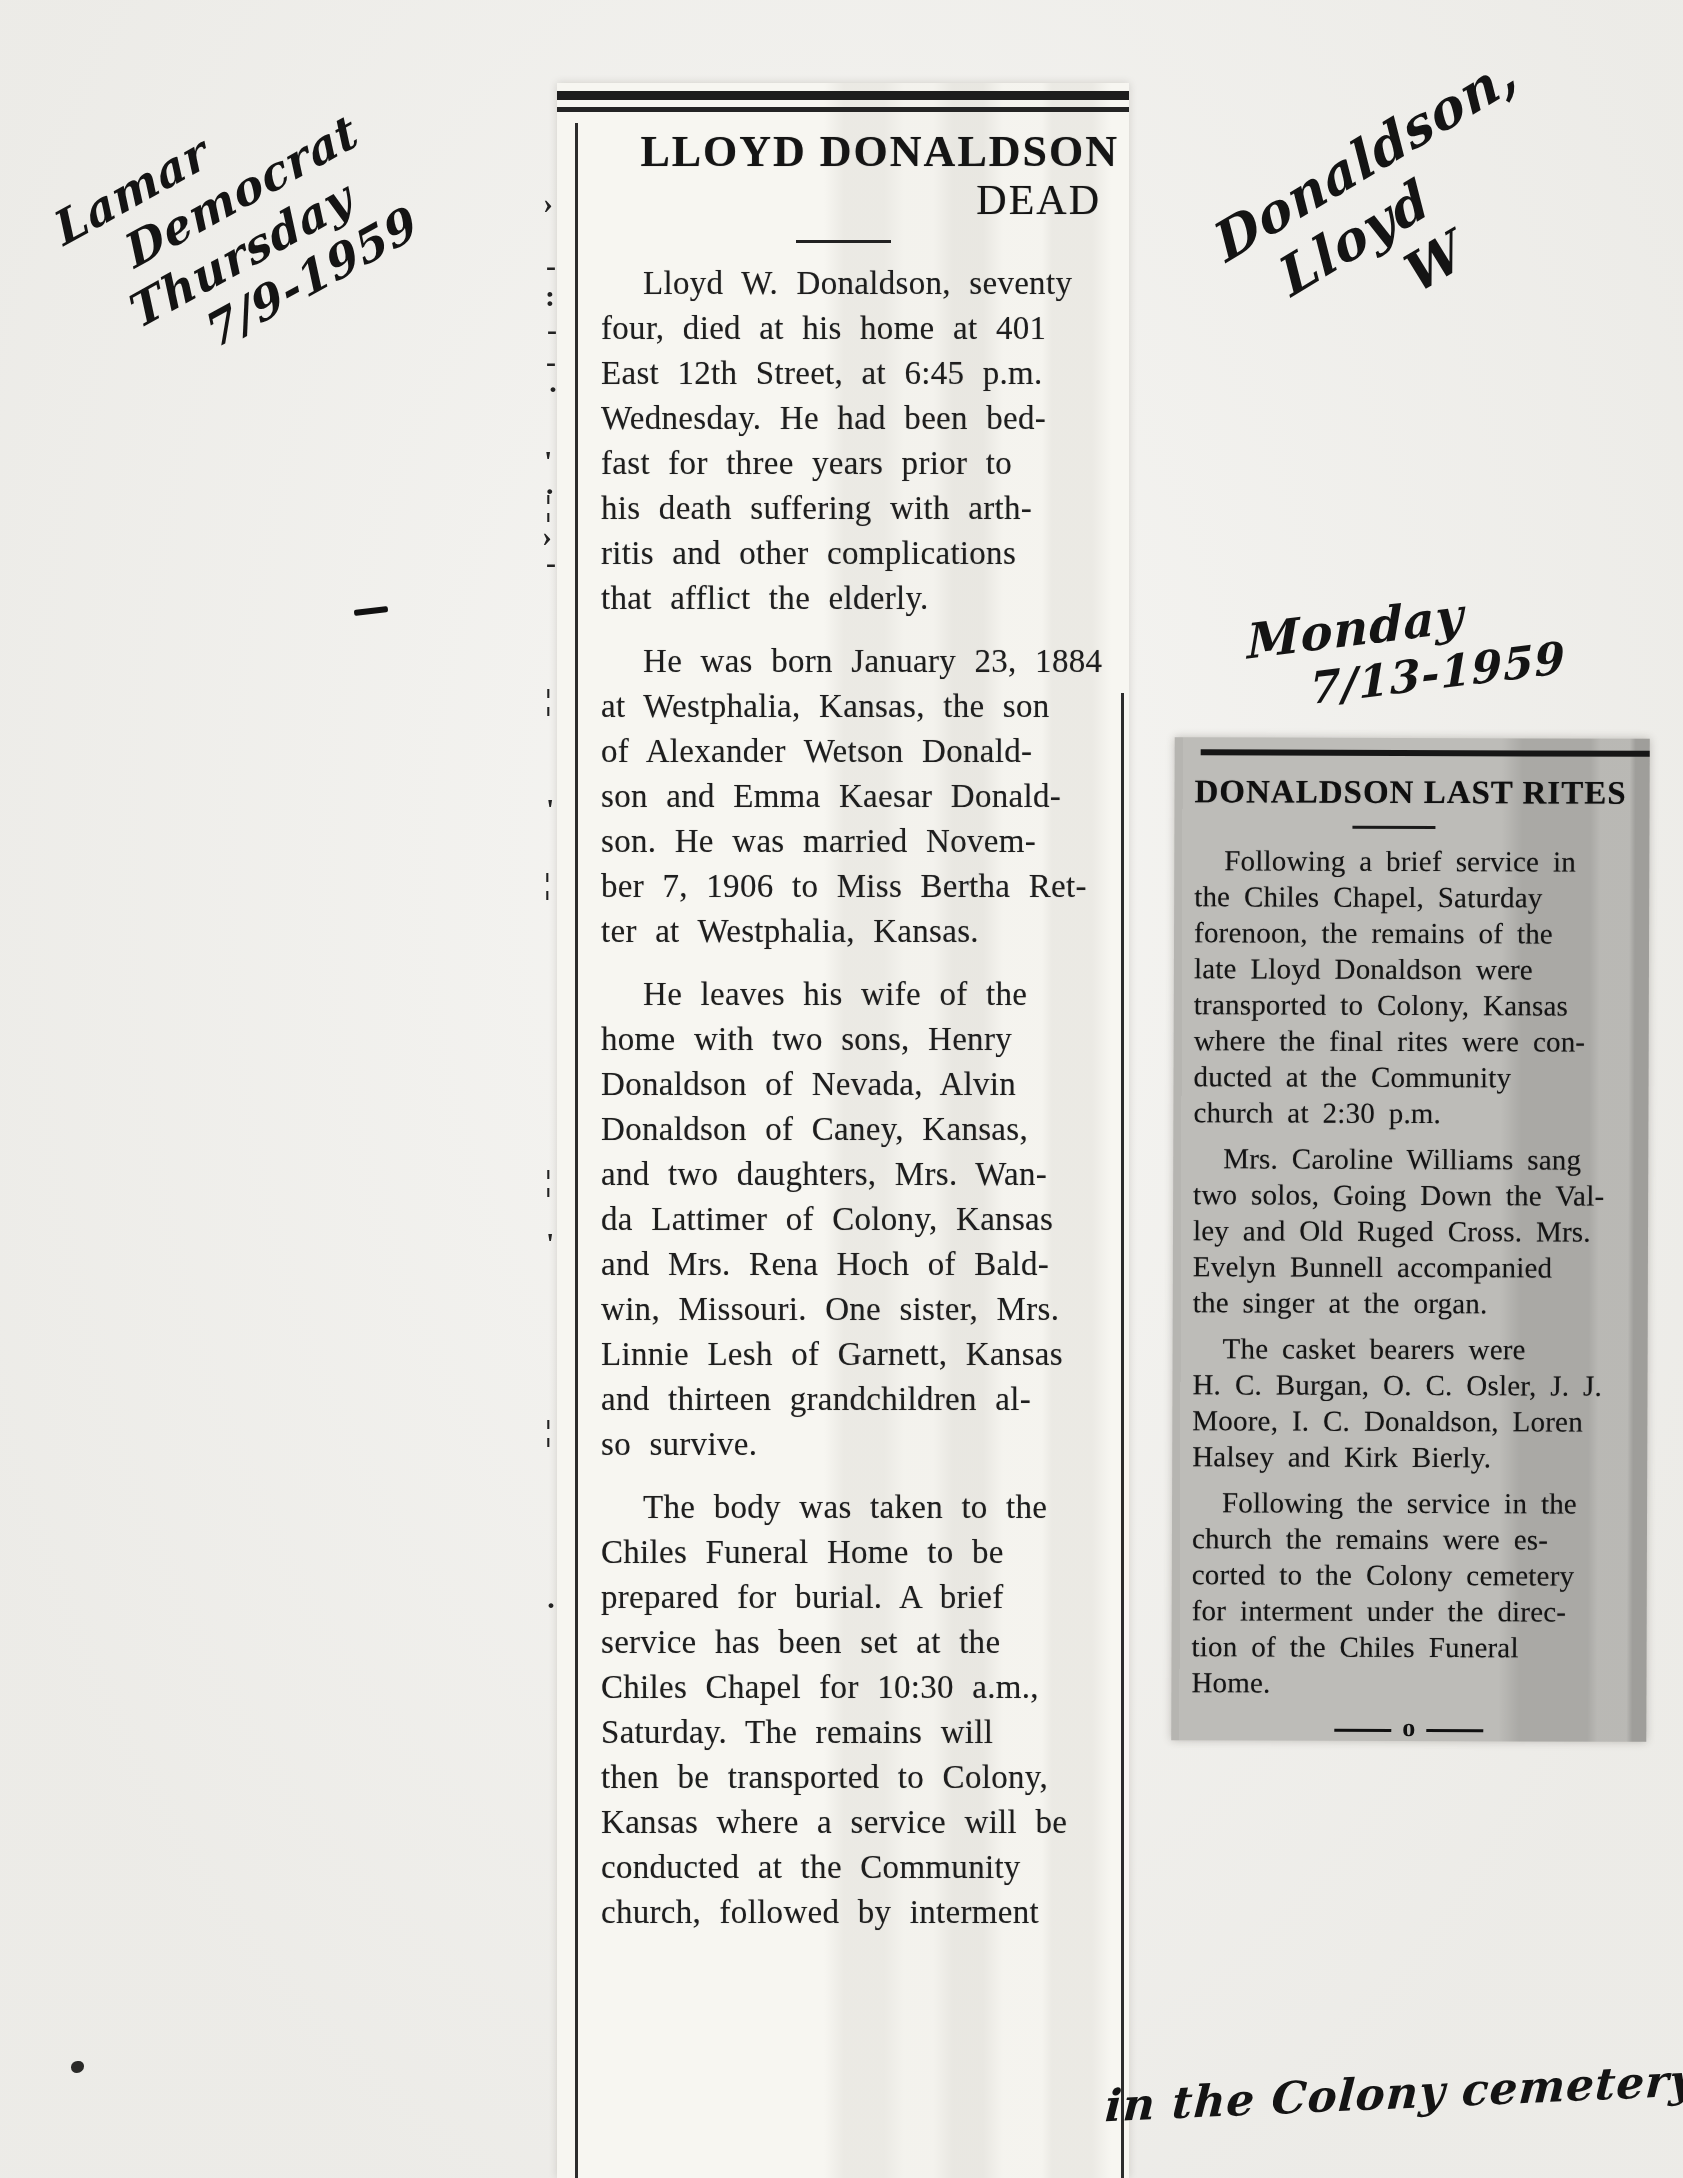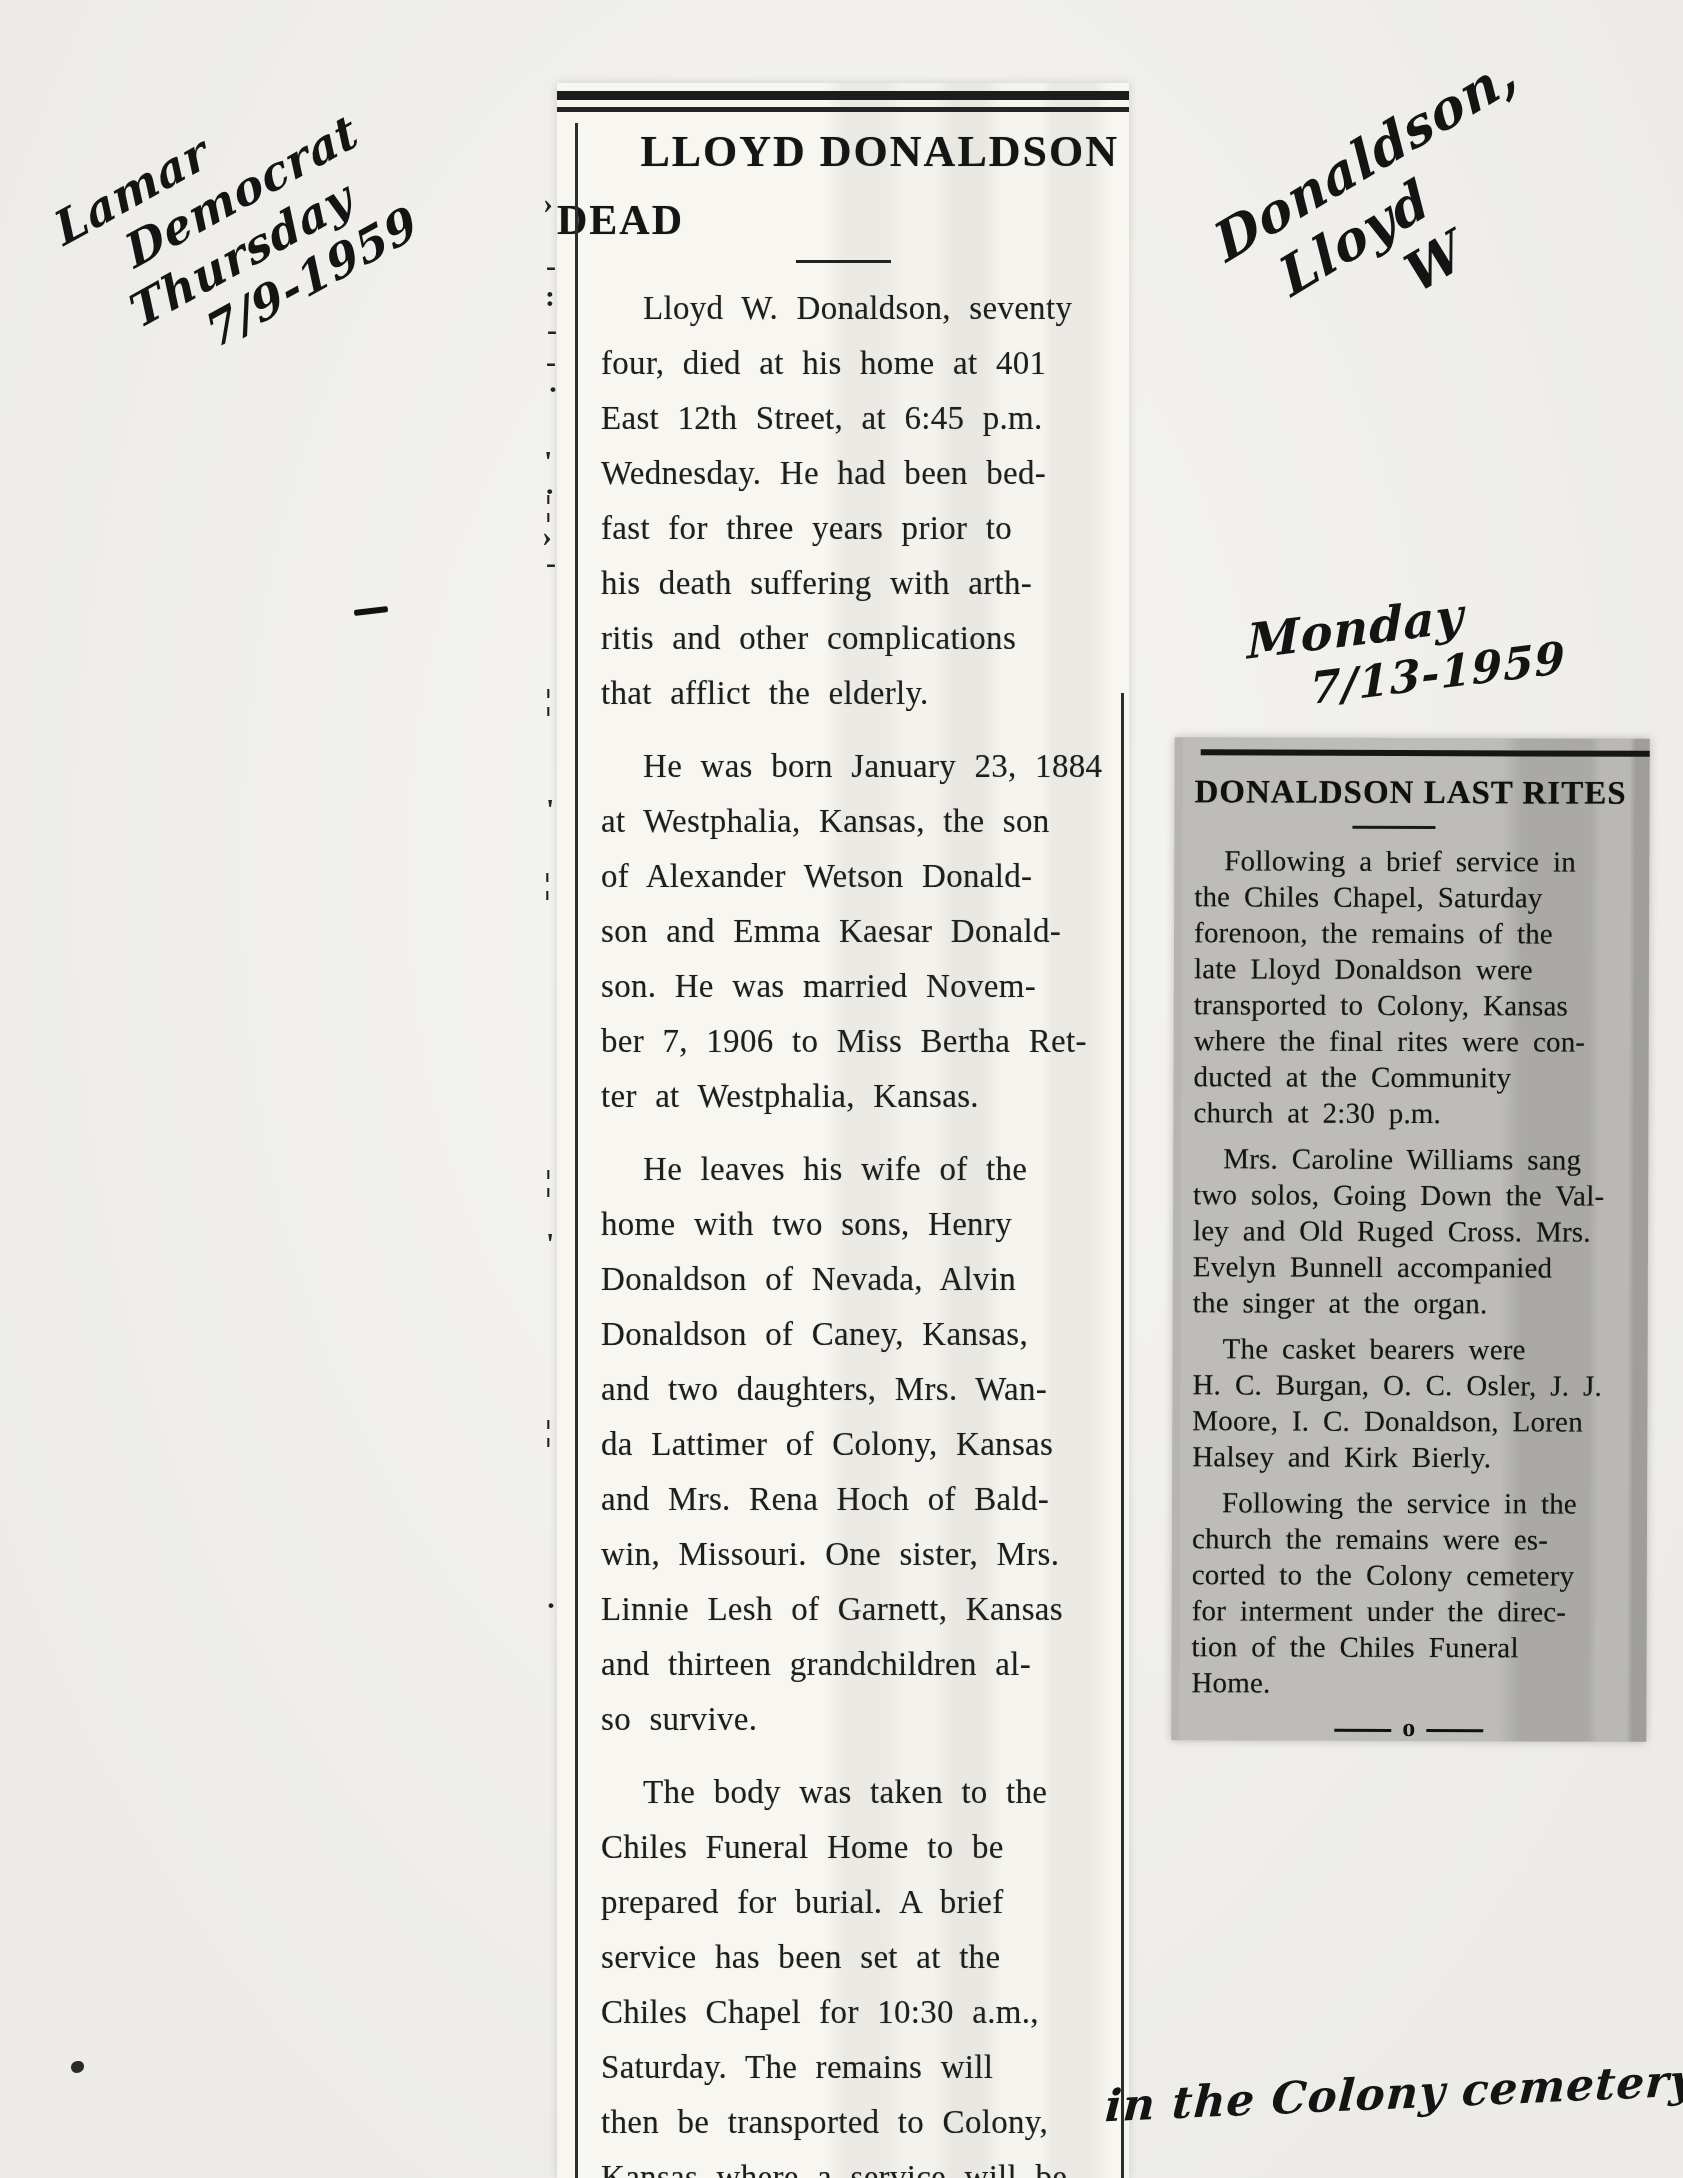--- a/index.html
+++ b/index.html
@@ -50,29 +50,29 @@
   .rule-double-a{height:9px;background:#1d1d1d;margin-top:8px;}
   .rule-double-b{height:5px;background:#242424;margin-top:7px;}
   .col-rule-left{position:absolute;left:18px;top:40px;bottom:0;width:3px;background:#2c2c2c;}
   .col-rule-right{position:absolute;right:5px;top:610px;bottom:0;width:3px;background:#2c2c2c;}
   .obit-head1{
     margin:16px 10px 0 40px;
     font-weight:700;font-size:44px;letter-spacing:2px;line-height:1.1;
     color:#151515;text-shadow:0 0 1px rgba(0,0,0,0.45);text-align:right;
   }
   .obit-head2{
-    margin:20px 28px 0 0;
-    font-weight:700;font-size:42px;letter-spacing:2px;
+    margin:0 28px 0 0;text-align:right;
+    font-weight:400;font-size:42px;letter-spacing:2px;
     color:#151515;text-shadow:0 0 1px rgba(0,0,0,0.45);
   }
   .obit-divider{width:95px;height:3px;background:#222;margin:16px auto 18px auto;}
   .obit-body{padding:0 16px 0 44px;}
   .para{
     white-space:pre-line;
-    font-size:33px;line-height:55px;
+    font-size:33px;line-height:45px;
     word-spacing:0.30em;letter-spacing:0.3px;
     text-indent:42px;
     margin:0 0 18px 0;
     color:#1e1e1e;text-shadow:0 0 1px rgba(20,20,20,0.35);
   }
 
   
   .clip-right{
     position:absolute;left:1173px;top:738px;width:475px;height:1003px;
     background:

